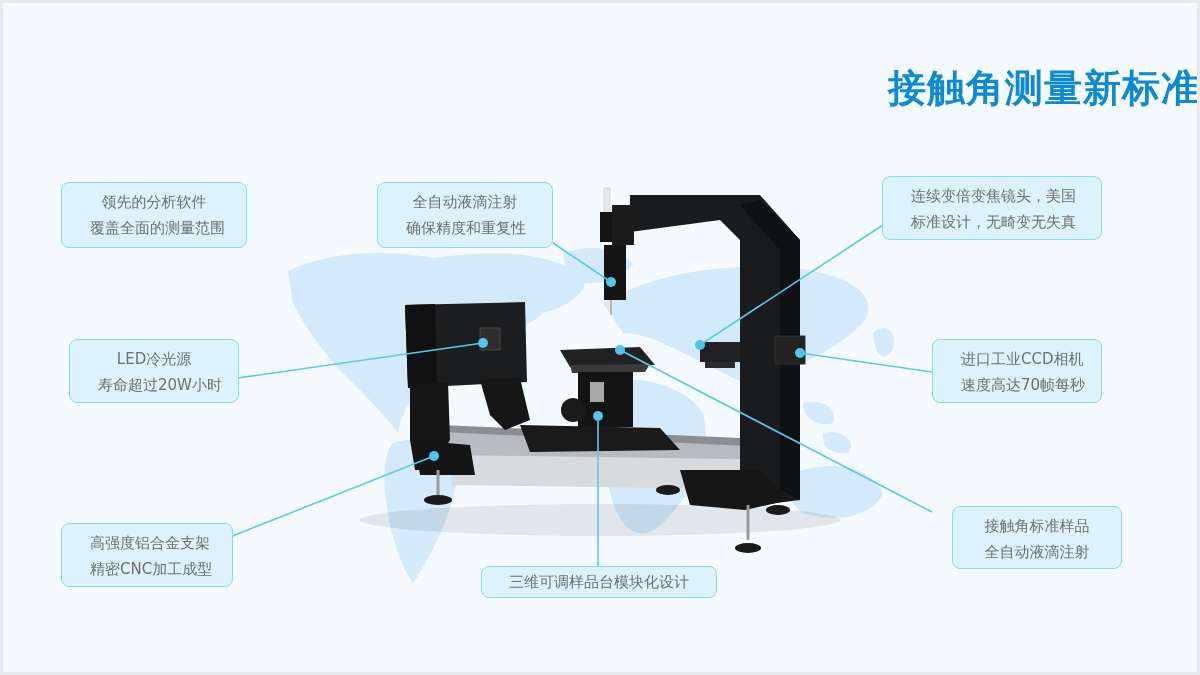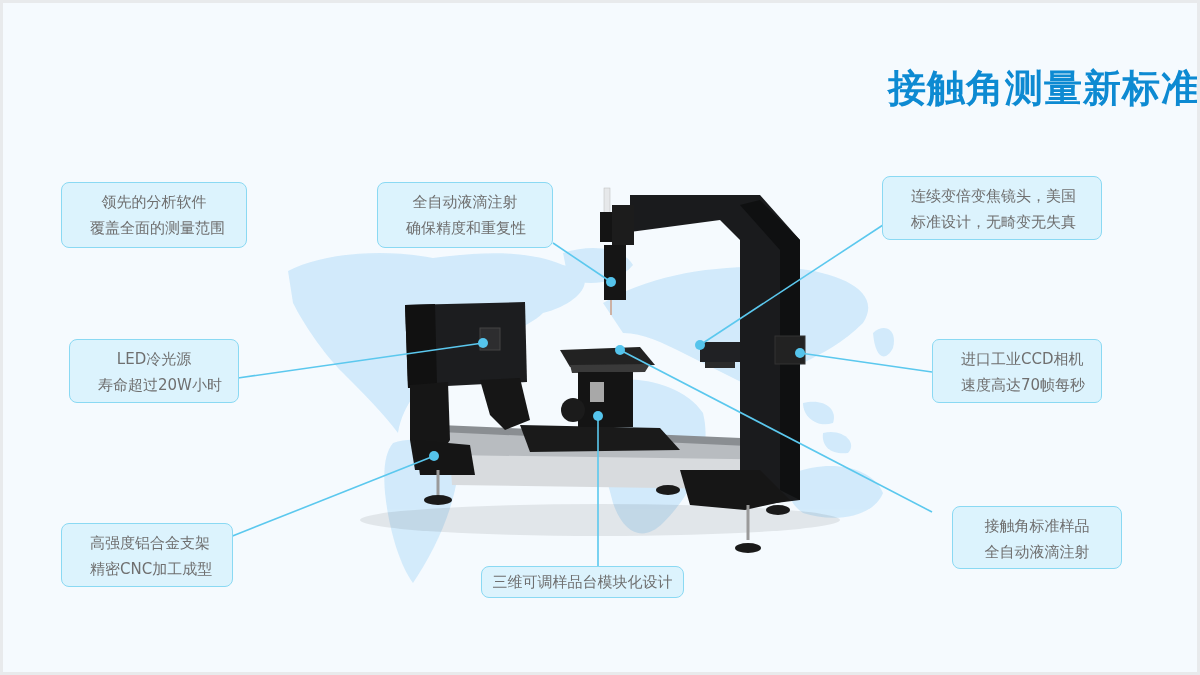--- a/index.html
+++ b/index.html
@@ -137,32 +137,32 @@
   <div class="callout" style="left:374px; top:179px; width:176px; height:66px;">
     <span>全自动液滴注射</span>
     <span>确保精度和重复性</span>
   </div>
 
   <div class="callout" style="left:66px; top:336px; width:170px; height:64px;text-align:center;">
     <span>LED冷光源</span>
     <span>寿命超过20W小时</span>
   </div>
 
-  <div class="callout" style="left:929px; top:336px; width:170px; height:64px;border-radius:7px;">
+  <div class="callout" style="left:929px; top:336px; width:170px; height:64px;">
     <span>进口工业CCD相机</span>
     <span>速度高达70帧每秒</span>
   </div>
 
   <div class="callout" style="left:58px; top:504px; width:172px; height:64px;margin-top:16px;">
     <span>高强度铝合金支架</span>
     <span>精密CNC加工成型</span>
   </div>
 
   <div class="callout" style="left:949px; top:503px; width:170px; height:63px;">
     <span>接触角标准样品</span>
     <span>全自动液滴注射</span>
   </div>
 
-  <div class="callout" style="left:478px; top:563px; width:203px; height:32px; padding:2px 10px;">
+  <div class="callout" style="left:478px; top:563px; width:236px; height:32px; padding:2px 10px;">
     <span>三维可调样品台模块化设计</span>
   </div>
 
 </div>
 
 </body></html>

